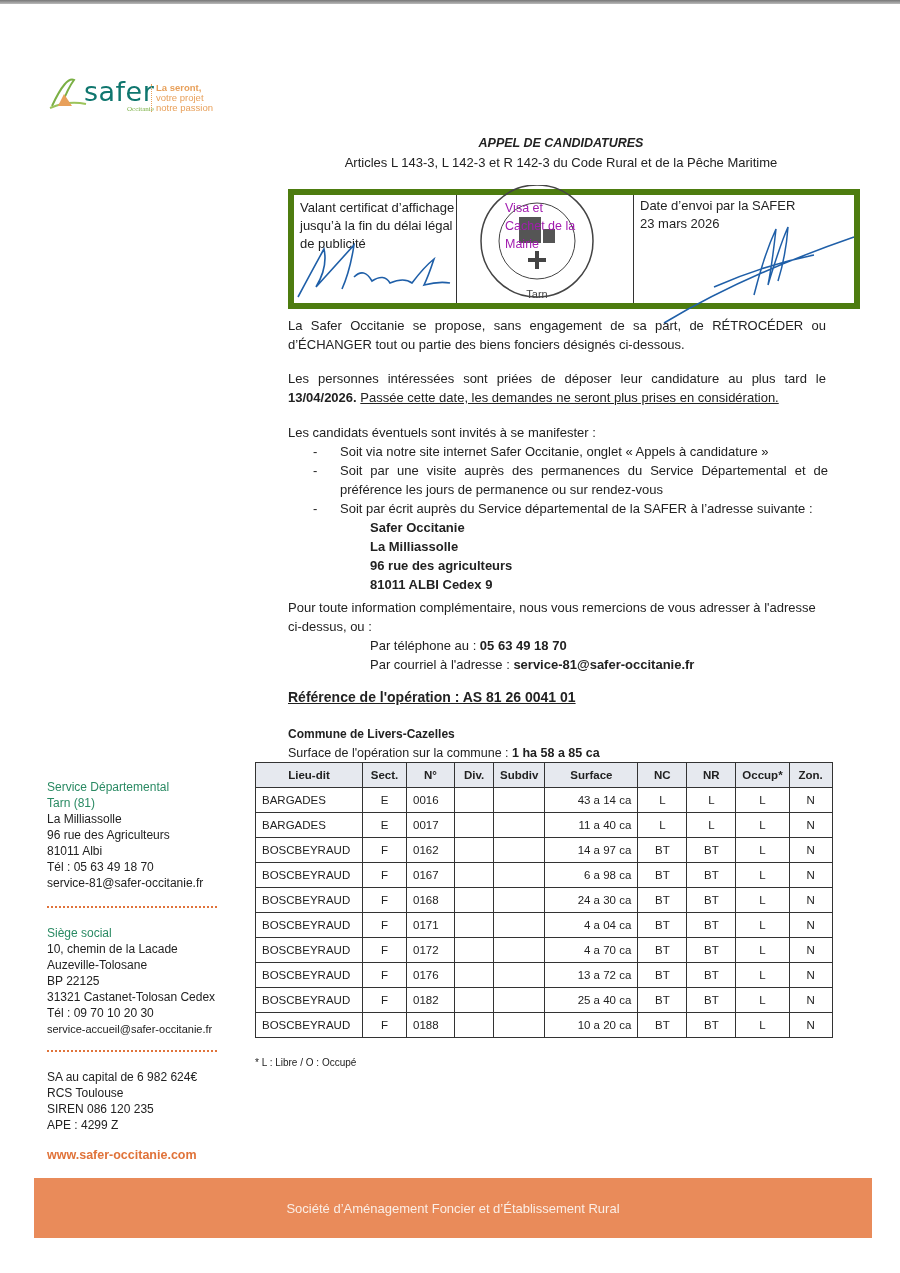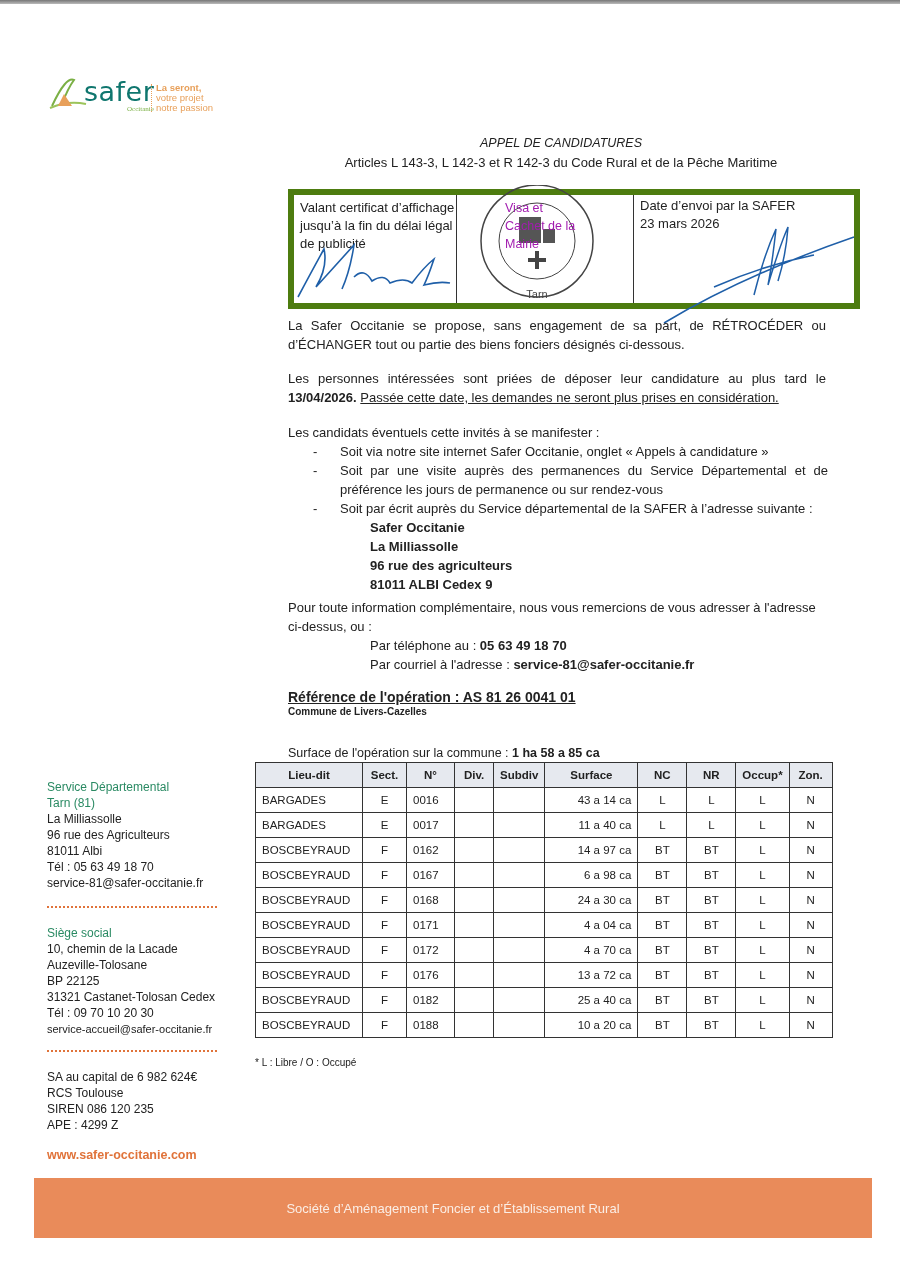--- a/index.html
+++ b/index.html
@@ -10,21 +10,21 @@
   
   .logo { position: absolute; left: 48px; top: 74px; width: 180px; height: 40px; }
   .logo svg { position: absolute; left: 0; top: 0; }
   .logo-word { position: absolute; left: 36px; top: 2px; font-size: 27px; color: #0f766e; letter-spacing: 0.5px; font-family: "DejaVu Sans", sans-serif; }
   .logo-sub { position: absolute; left: 39px; top: 31px; font-size: 7px; color: #7bb045; font-family: "Liberation Serif", serif; margin-left: 40px; }
   .logo-sep { position: absolute; left: 103px; top: 10px; height: 28px; border-left: 1px dotted #e8a05a; }
   .logo-tag { position: absolute; left: 108px; top: 9px; font-size: 9.5px; line-height: 10px; color: #e8a05a; }
   .logo-tag .b { font-weight: bold; }
 
   
-  .title { position: absolute; left: 286px; width: 550px; top: 136px; text-align: center; font-weight: normal; font-style: italic; font-size: 12.5px; }
+  .title { position: absolute; left: 286px; width: 550px; top: 136px; text-align: center; font-weight: bold; font-style: italic; font-size: 12.5px; }
   .subtitle { position: absolute; left: 286px; width: 550px; top: 155px; text-align: center; font-size: 13px; }
 
   
   .cert { position: absolute; left: 288px; top: 189px; width: 560px; height: 108px; border: 6px solid #4d7c0f; display: flex; }
   .cert .c1 { width: 163px; border-right: 1px solid #333; position: relative; padding: 4px 0 0 6px; box-sizing: border-box; line-height: 18px; font-size: 13px; }
   .cert .c2 { width: 176px; border-right: 1px solid #333; position: relative; }
   .cert .c3 { flex: 1; position: relative; padding: 2px 0 0 6px; box-sizing: border-box; line-height: 18px; font-size: 13px; }
   .stamp { position: absolute; left: 10px; top: -10px; }
   .stamp-text { position: absolute; left: 48px; top: 4px; font-size: 12.5px; line-height: 18px; width: 80px; color: #a21caf; }
   .sig { position: absolute; pointer-events: none; }
@@ -33,21 +33,21 @@
   .para { position: absolute; left: 288px; width: 538px; font-size: 13px; line-height: 19px; text-align: justify; }
   .b { font-weight: bold; }
   .u { text-decoration: underline; }
   .list { position: absolute; left: 288px; width: 540px; font-size: 13px; line-height: 19px; }
   .li { position: relative; padding-left: 52px; text-align: justify; }
   .li .dash { position: absolute; left: 25px; top: 0; }
   .addr { padding-left: 82px; font-weight: bold; line-height: 19px; }
   .contact { padding-left: 82px; }
 
   .ref { position: absolute; left: 288px; top: 689px; font-size: 14px; font-weight: bold; text-decoration: underline; }
-  .commune { position: absolute; left: 288px; top: 706px; font-size: 10px; font-weight: bold; text-align: center; }
+  .commune { position: absolute; left: 288px; top: 727px; font-size: 12px; font-weight: bold; text-align: center; }
   .surf-total { position: absolute; left: 288px; top: 746px; font-size: 12.5px; }
 
   
   .parcels { position: absolute; left: 255px; top: 762px; border-collapse: collapse; font-size: 11.5px; }
   .parcels th, .parcels td { border: 1px solid #333; height: 24px; padding: 0 6px; }
   .parcels th { background: #e6e9ef; font-weight: bold; height: 24px; text-align: center; }
   .parcels td.ctr { text-align: center; }
   .parcels td.right { text-align: right; }
   .note { position: absolute; left: 255px; top: 1057px; font-size: 10px; }
 
@@ -112,21 +112,21 @@
   </div>
 </div>
 
 <div class="para" style="top:316px">La Safer Occitanie se propose, sans engagement de sa part, de RÉTROCÉDER ou d’ÉCHANGER tout ou partie des biens fonciers désignés ci-dessous.</div>
 <div class="para" style="top:369px">
   <span>Les personnes intéressées sont priées de déposer leur candidature au plus tard le </span><span class="b">13/04/2026.</span>
   <span class="u">Passée cette date, les demandes ne seront plus prises en considération.</span>
 </div>
 
 <div class="list" style="top:423px">
-  <div>Les candidats éventuels cette invités à se manifester :</div>
+  <div>Les candidats éventuels sont invités à se manifester :</div>
   <div class="li"><span class="dash">-</span><span>Soit via notre site internet Safer Occitanie, onglet « Appels à candidature »</span></div>
   <div class="li"><span class="dash">-</span><span>Soit par une visite auprès des permanences du Service Départemental et de préférence les jours de permanence ou sur rendez-vous</span></div>
   <div class="li"><span class="dash">-</span><span>Soit par écrit auprès du Service départemental de la SAFER à l’adresse suivante :</span></div>
   <div class="addr">
     <div>Safer Occitanie</div>
     <div>La Milliassolle</div>
     <div>96 rue des agriculteurs</div>
     <div>81011 ALBI Cedex 9</div>
   </div>
 </div>

